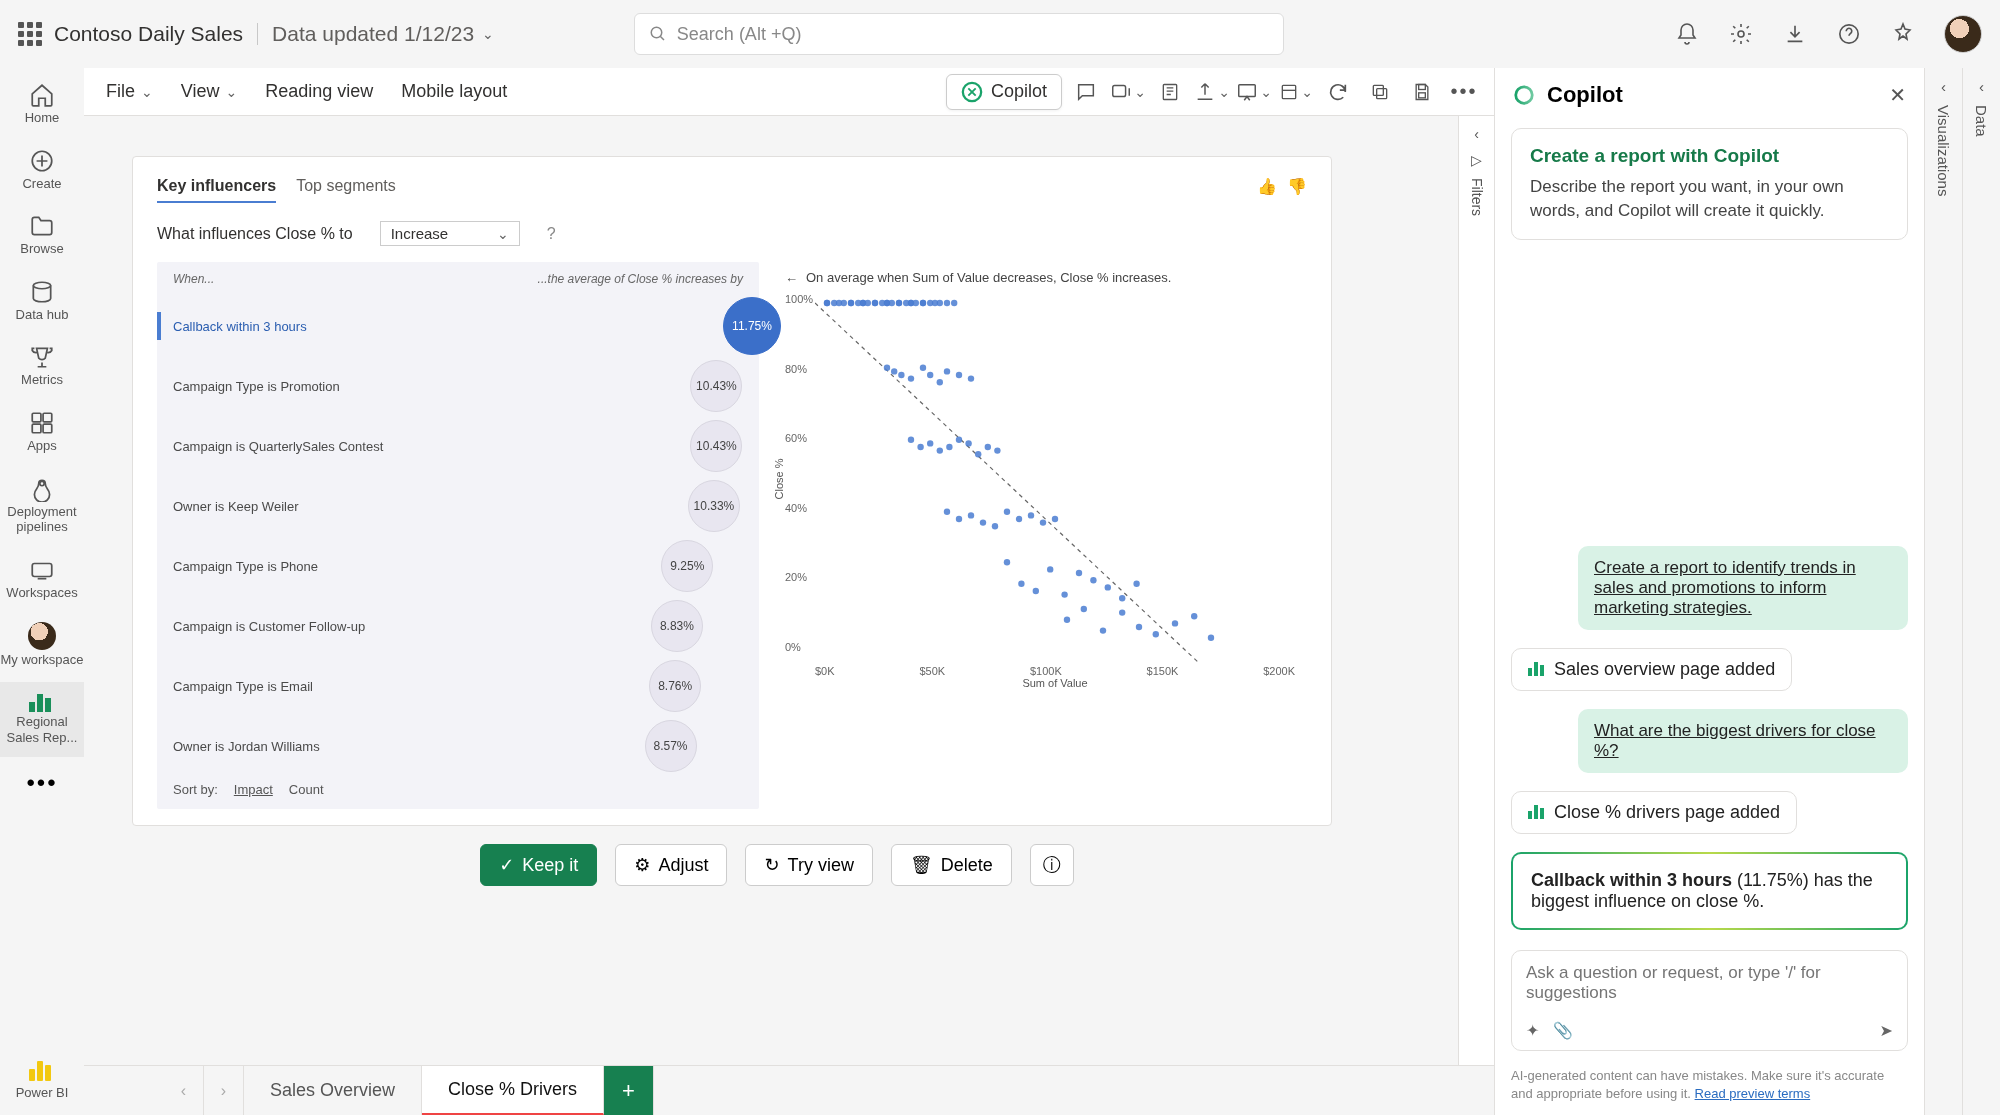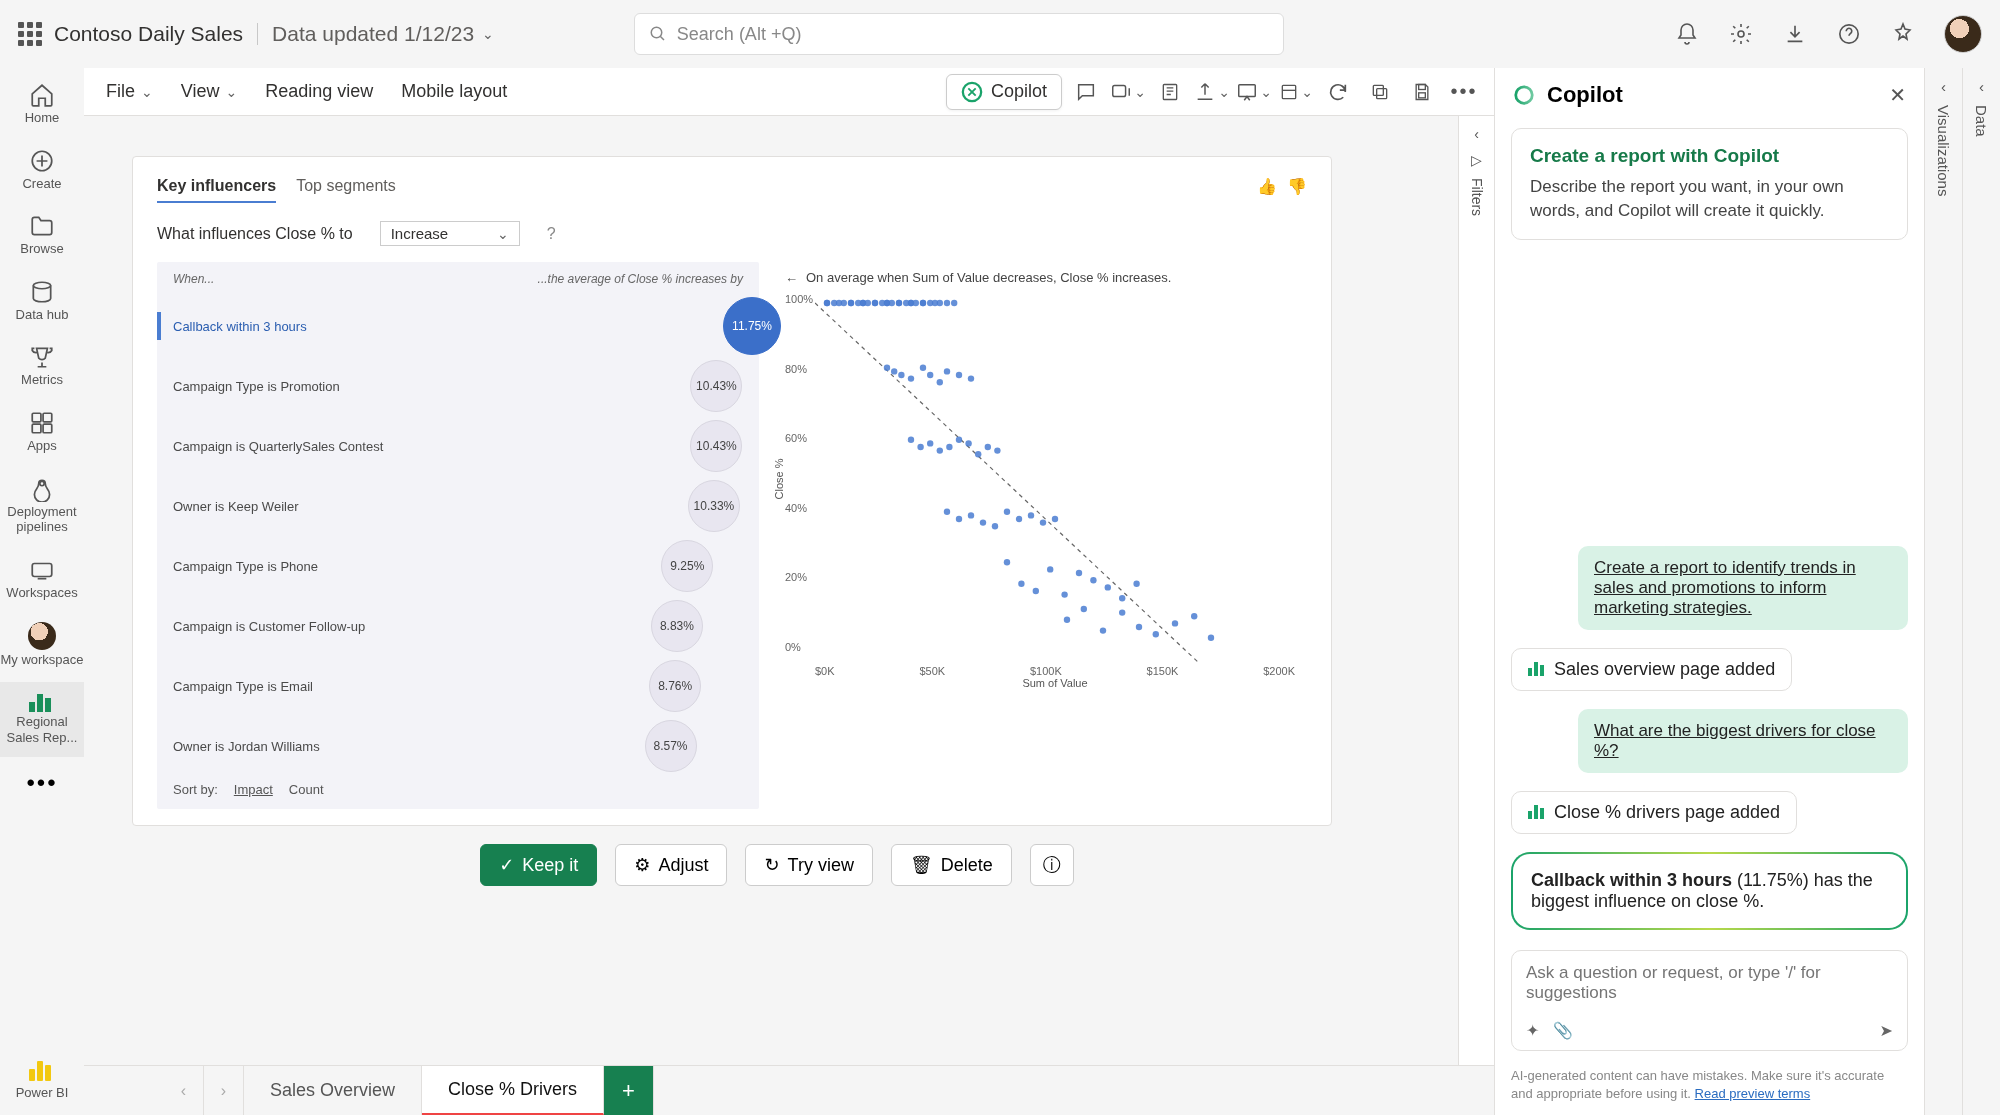--- a/index.html
+++ b/index.html
@@ -100,21 +100,21 @@
 .cp-title { font-size:22px; font-weight:600; }
 .cp-close { margin-left:auto; font-size:20px; cursor:pointer; color:#555; }
 .cp-body { flex:1; padding: 10px 16px; overflow:auto; display:flex; flex-direction:column; gap:18px; }
 .cp-card { border:1px solid #e1dfdd; border-radius:10px; padding:16px 18px; }
 .cp-card h3 { font-size:19px; color:#167a49; margin-bottom:8px; }
 .cp-card p { font-size:17px; color:#444; line-height:1.4; }
 .cp-bubble-user { align-self:flex-end; background:#d9f2e6; border-radius:10px; padding:12px 16px; max-width:330px; font-size:17px; color:#222;text-decoration:underline; }
 .cp-bubble-sys { align-self:flex-start; border:1px solid #e1dfdd; border-radius:10px; padding:10px 16px; font-size:18px; color:#222; display:flex; align-items:center; gap:10px; }
 .cp-bubble-sys .mini-bars { display:flex; gap:2px; align-items:flex-end; }
 .cp-bubble-sys .mini-bars span { width:4px; background:#1aa36a; }
-.cp-highlight { border:2px solid transparent; border-radius:19px; padding:16px 18px; background:
+.cp-highlight { border:2px solid transparent; border-radius:10px; padding:16px 18px; background:
   linear-gradient(#fff,#fff) padding-box,
   linear-gradient(90deg,#1aa36a,#b8d94a,#1aa36a) border-box; font-size:18px; color:#222; }
 .cp-highlight b { font-weight:600; }
 .cp-input { border:1px solid #e1dfdd; border-radius:10px; margin:10px 16px; padding:12px 14px 10px; }
 .cp-input textarea { width:100%; border:none; resize:none; font-size:17px; color:#666; height:48px; outline:none; font-family:inherit; }
 .cp-input-row { display:flex; align-items:center; gap:14px; margin-top:6px; color:#666; }
 .cp-input-row .send { margin-left:auto; }
 .cp-foot { padding:6px 16px 12px; font-size:13px; color:#888; line-height:1.4; }
 .cp-foot a { color:#2a6cc0; text-decoration:underline; cursor:pointer; }
 

